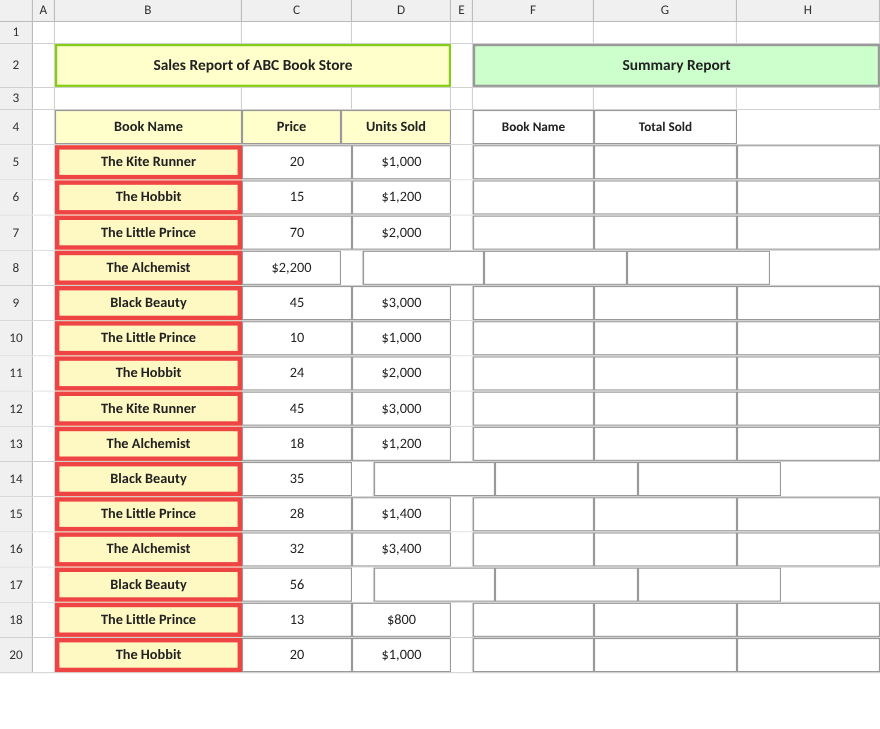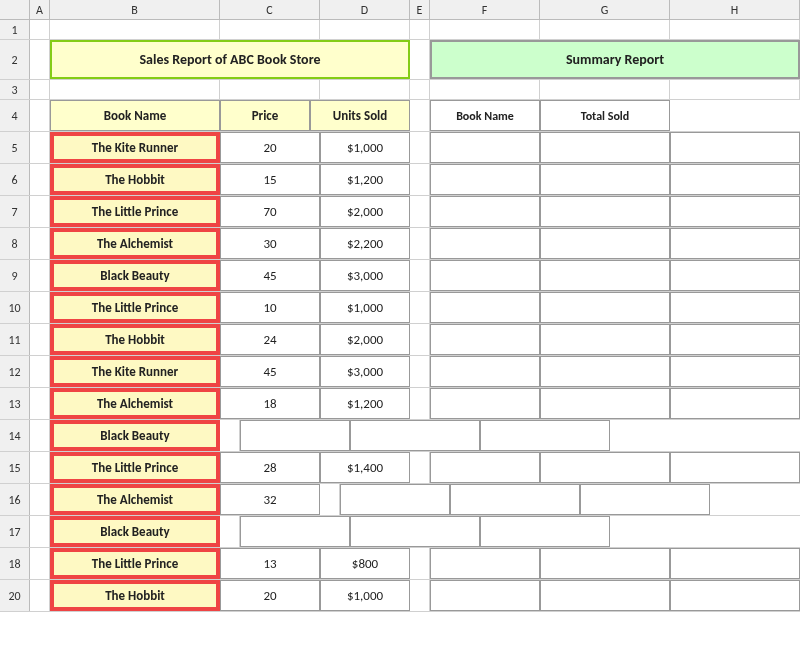--- a/index.html
+++ b/index.html
@@ -235,21 +235,20 @@
         <div class="cell col-d cell-data-right">$2,000</div>
         <div class="cell col-e cell-empty"></div>
         <div class="cell col-f cell-summary"></div>
         <div class="cell col-g cell-summary"></div>
         <div class="cell col-h cell-summary"></div>
       </div>
       <div class="grid-row">
         <div class="row-header">8</div>
         <div class="cell col-a cell-empty"></div>
         <div class="cell col-b cell-data">The Alchemist</div>
-        <div class="cell col-c cell-data-right">30</div>
         <div class="cell col-d cell-data-right">$2,200</div>
         <div class="cell col-e cell-empty"></div>
         <div class="cell col-f cell-summary"></div>
         <div class="cell col-g cell-summary"></div>
         <div class="cell col-h cell-summary"></div>
       </div>
       <div class="grid-row">
         <div class="row-header">9</div>
         <div class="cell col-a cell-empty"></div>
         <div class="cell col-b cell-data">Black Beauty</div>
@@ -301,20 +300,21 @@
         <div class="cell col-d cell-data-right">$1,200</div>
         <div class="cell col-e cell-empty"></div>
         <div class="cell col-f cell-summary"></div>
         <div class="cell col-g cell-summary"></div>
         <div class="cell col-h cell-summary"></div>
       </div>
       <div class="grid-row">
         <div class="row-header">14</div>
         <div class="cell col-a cell-empty"></div>
         <div class="cell col-b cell-data">Black Beauty</div>
+        <div class="cell col-c cell-data-right">35</div>
         <div class="cell col-e cell-empty"></div>
         <div class="cell col-f cell-summary"></div>
         <div class="cell col-g cell-summary"></div>
         <div class="cell col-h cell-summary"></div>
       </div>
       <div class="grid-row">
         <div class="row-header">15</div>
         <div class="cell col-a cell-empty"></div>
         <div class="cell col-b cell-data">The Little Prince</div>
         <div class="cell col-c cell-data-right">28</div>
@@ -322,29 +322,31 @@
         <div class="cell col-e cell-empty"></div>
         <div class="cell col-f cell-summary"></div>
         <div class="cell col-g cell-summary"></div>
         <div class="cell col-h cell-summary"></div>
       </div>
       <div class="grid-row">
         <div class="row-header">16</div>
         <div class="cell col-a cell-empty"></div>
         <div class="cell col-b cell-data">The Alchemist</div>
         <div class="cell col-c cell-data-right">32</div>
+        <div class="cell col-d cell-data-right">$3,400</div>
         <div class="cell col-e cell-empty"></div>
         <div class="cell col-f cell-summary"></div>
         <div class="cell col-g cell-summary"></div>
         <div class="cell col-h cell-summary"></div>
       </div>
       <div class="grid-row">
         <div class="row-header">17</div>
         <div class="cell col-a cell-empty"></div>
         <div class="cell col-b cell-data">Black Beauty</div>
+        <div class="cell col-c cell-data-right">56</div>
         <div class="cell col-e cell-empty"></div>
         <div class="cell col-f cell-summary"></div>
         <div class="cell col-g cell-summary"></div>
         <div class="cell col-h cell-summary"></div>
       </div>
       <div class="grid-row">
         <div class="row-header">18</div>
         <div class="cell col-a cell-empty"></div>
         <div class="cell col-b cell-data">The Little Prince</div>
         <div class="cell col-c cell-data-right">13</div>

